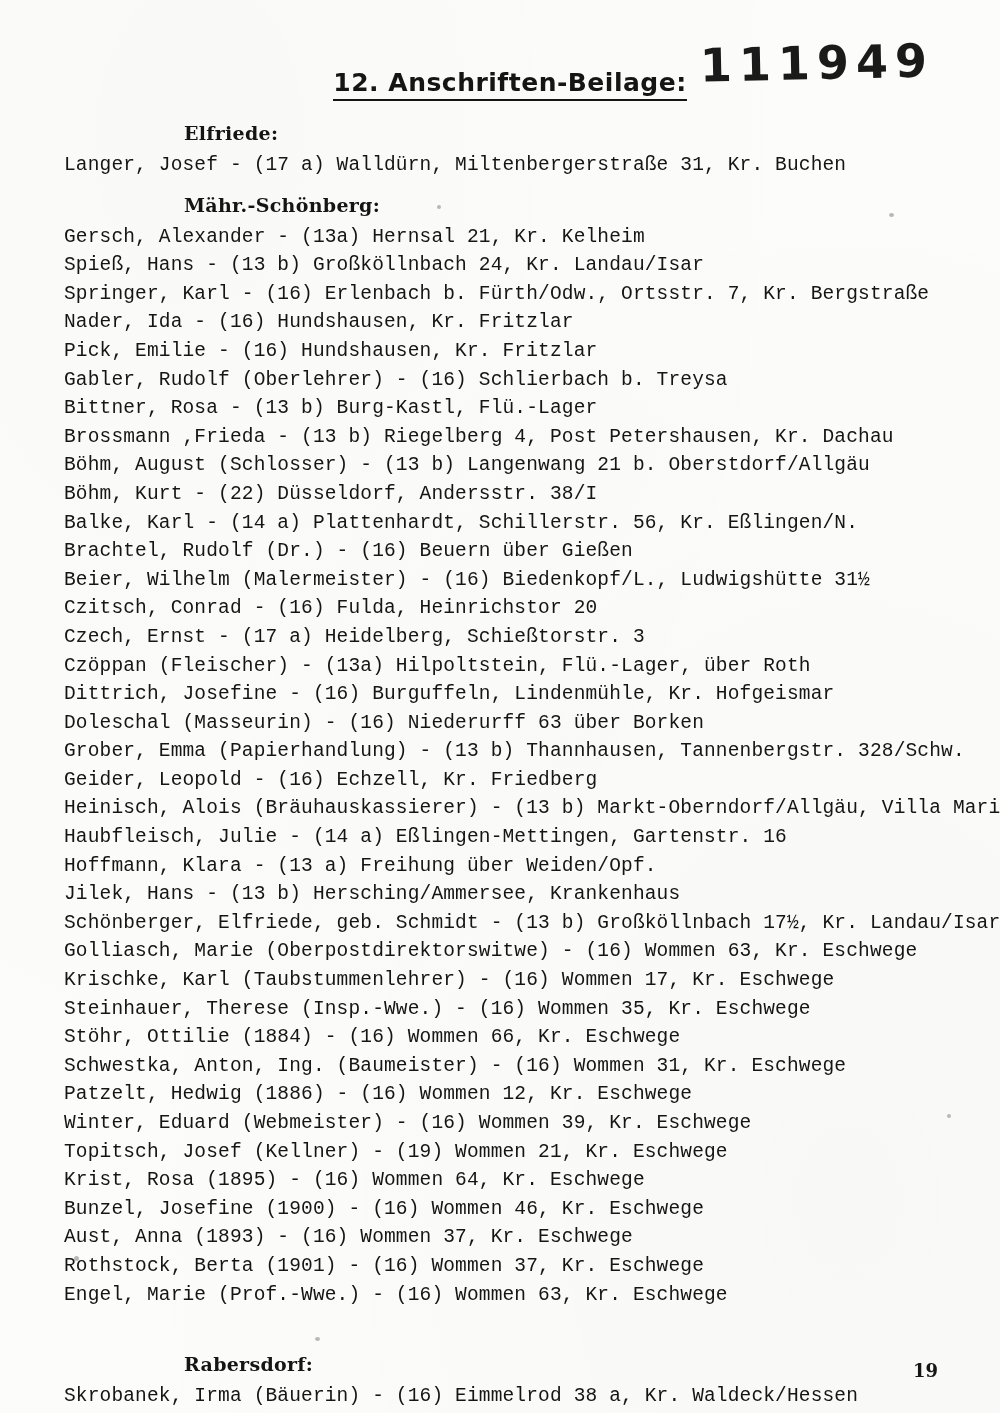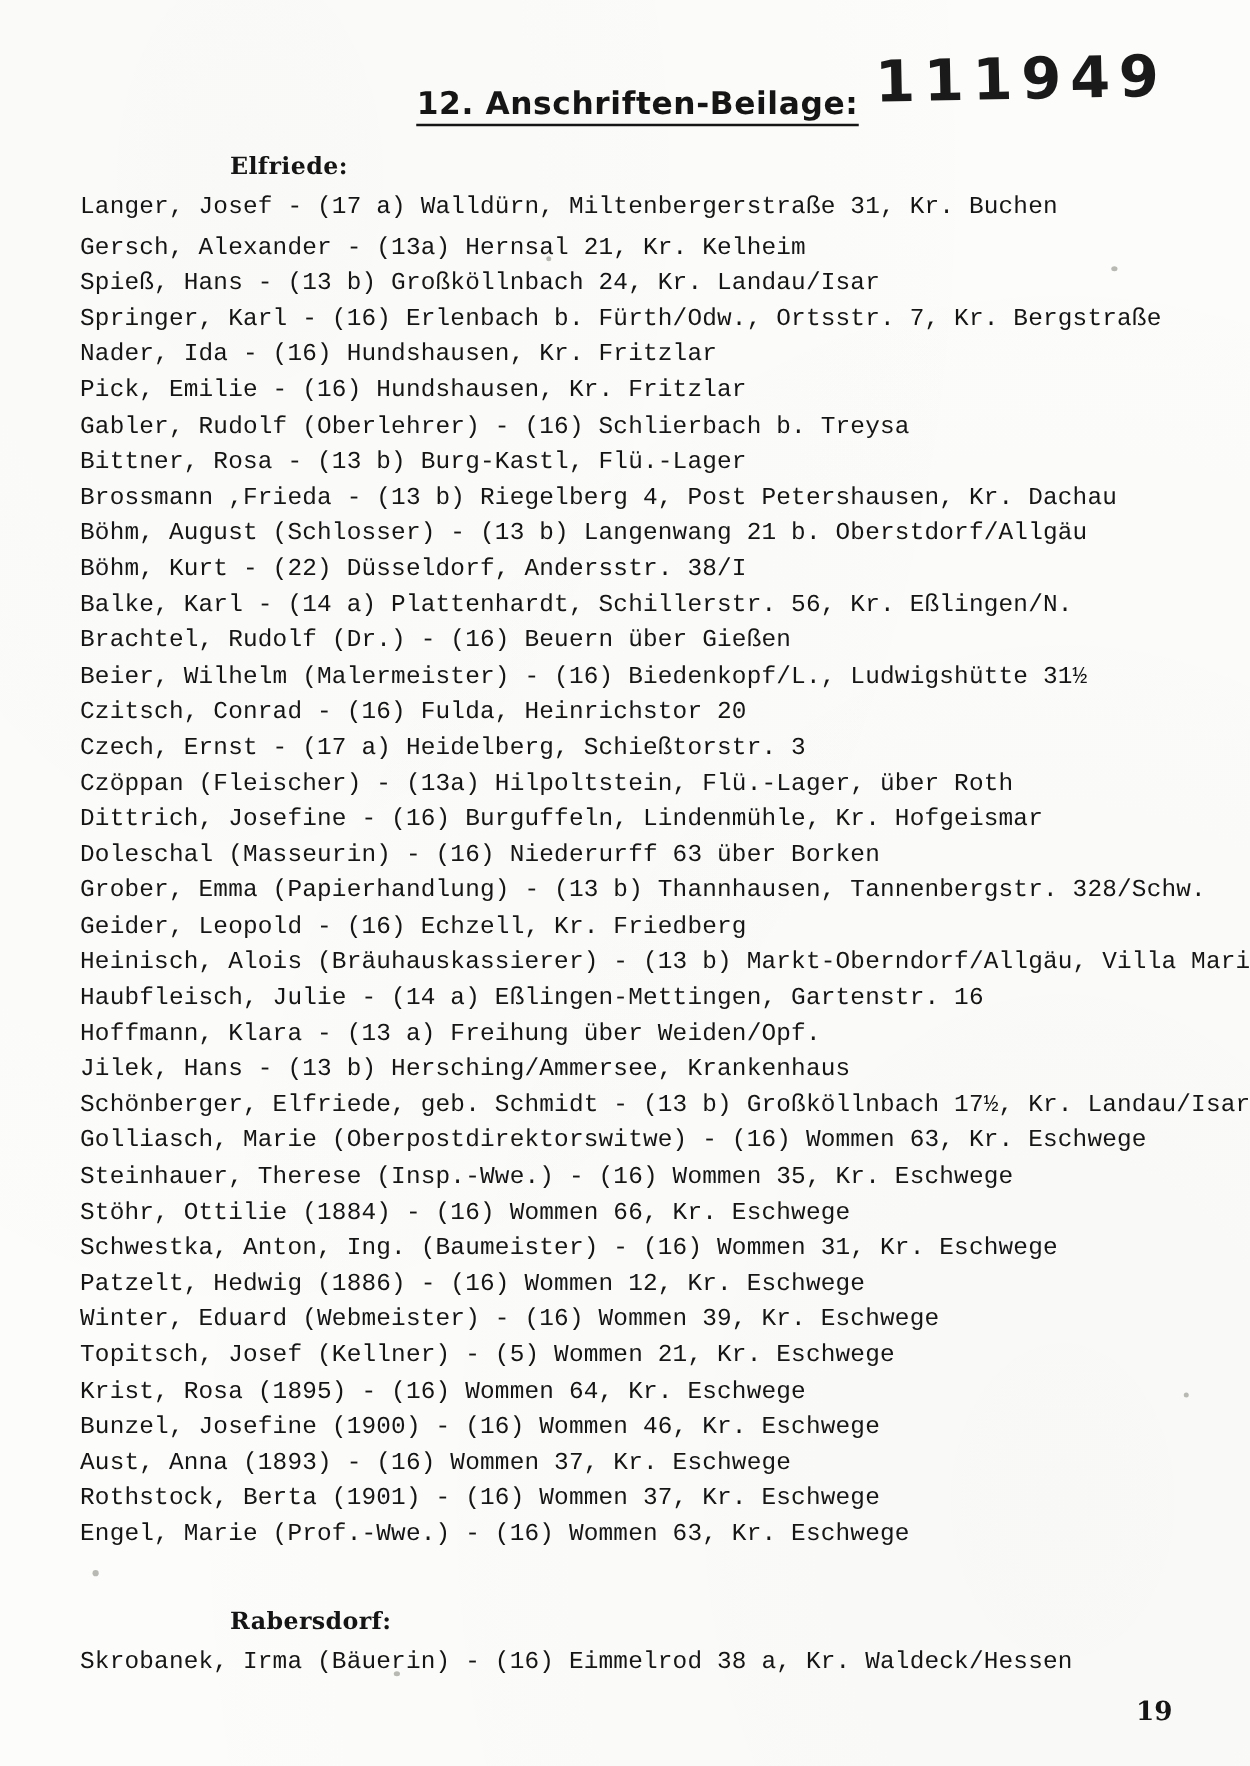--- a/index.html
+++ b/index.html
@@ -91,21 +91,21 @@
   .spacer-blank {
     height: 26px;
   }
 
   .page-number {
     position: absolute;
     right: 62px;
     bottom: 32px;
     font-family: "DejaVu Serif", serif;
     font-weight: bold;
-    font-size: 21px;
+    font-size: 18px;
   }
 
   
   .speck {
     position: absolute;
     background: #b9b9b4;
     border-radius: 50%;
     pointer-events: none;
   }
 </style>
@@ -129,20 +129,21 @@
   <div class="content">
 
     <div class="section first">
       <div class="section-heading">Elfriede:</div>
       <div class="entries">
         <div class="entry">Langer, Josef - (17 a) Walldürn, Miltenbergerstraße 31, Kr. Buchen</div>
       </div>
     </div>
 
     <div class="section">
+      <div class="section-heading">Mähr.-Schönberg:</div>
       <div class="entries">
         <div class="entry">Gersch, Alexander - (13a) Hernsal 21, Kr. Kelheim</div>
         <div class="entry">Spieß, Hans - (13 b) Großköllnbach 24, Kr. Landau/Isar</div>
         <div class="entry">Springer, Karl - (16) Erlenbach b. Fürth/Odw., Ortsstr. 7, Kr. Bergstraße</div>
         <div class="entry">Nader, Ida - (16) Hundshausen, Kr. Fritzlar</div>
         <div class="entry">Pick, Emilie - (16) Hundshausen, Kr. Fritzlar</div>
         <div class="entry">Gabler, Rudolf (Oberlehrer) - (16) Schlierbach b. Treysa</div>
         <div class="entry">Bittner, Rosa - (13 b) Burg-Kastl, Flü.-Lager</div>
         <div class="entry">Brossmann ,Frieda - (13 b) Riegelberg 4, Post Petershausen, Kr. Dachau</div>
         <div class="entry">Böhm, August (Schlosser) - (13 b) Langenwang 21 b. Oberstdorf/Allgäu</div>
@@ -156,26 +157,27 @@
         <div class="entry">Dittrich, Josefine - (16) Burguffeln, Lindenmühle, Kr. Hofgeismar</div>
         <div class="entry">Doleschal (Masseurin) - (16) Niederurff 63 über Borken</div>
         <div class="entry">Grober, Emma (Papierhandlung) - (13 b) Thannhausen, Tannenbergstr. 328/Schw.</div>
         <div class="entry">Geider, Leopold - (16) Echzell, Kr. Friedberg</div>
         <div class="entry">Heinisch, Alois (Bräuhauskassierer) - (13 b) Markt-Oberndorf/Allgäu, Villa Marie</div>
         <div class="entry">Haubfleisch, Julie - (14 a) Eßlingen-Mettingen, Gartenstr. 16</div>
         <div class="entry">Hoffmann, Klara - (13 a) Freihung über Weiden/Opf.</div>
         <div class="entry">Jilek, Hans - (13 b) Hersching/Ammersee, Krankenhaus</div>
         <div class="entry">Schönberger, Elfriede, geb. Schmidt - (13 b) Großköllnbach 17½, Kr. Landau/Isar</div>
         <div class="entry">Golliasch, Marie (Oberpostdirektorswitwe) - (16) Wommen 63, Kr. Eschwege</div>
+        <div class="entry">Krischke, Karl (Taubstummenlehrer) - (16) Wommen 17, Kr. Eschwege</div>
         <div class="entry">Steinhauer, Therese (Insp.-Wwe.) - (16) Wommen 35, Kr. Eschwege</div>
         <div class="entry">Stöhr, Ottilie (1884) - (16) Wommen 66, Kr. Eschwege</div>
         <div class="entry">Schwestka, Anton, Ing. (Baumeister) - (16) Wommen 31, Kr. Eschwege</div>
         <div class="entry">Patzelt, Hedwig (1886) - (16) Wommen 12, Kr. Eschwege</div>
         <div class="entry">Winter, Eduard (Webmeister) - (16) Wommen 39, Kr. Eschwege</div>
-        <div class="entry">Topitsch, Josef (Kellner) - (5) Wommen 21, Kr. Eschwege</div>
+        <div class="entry">Topitsch, Josef (Kellner) - (19) Wommen 21, Kr. Eschwege</div>
         <div class="entry">Krist, Rosa (1895) - (16) Wommen 64, Kr. Eschwege</div>
         <div class="entry">Bunzel, Josefine (1900) - (16) Wommen 46, Kr. Eschwege</div>
         <div class="entry">Aust, Anna (1893) - (16) Wommen 37, Kr. Eschwege</div>
         <div class="entry">Rothstock, Berta (1901) - (16) Wommen 37, Kr. Eschwege</div>
         <div class="entry">Engel, Marie (Prof.-Wwe.) - (16) Wommen 63, Kr. Eschwege</div>
       </div>
     </div>
 
     <div class="spacer-blank"></div>
 

